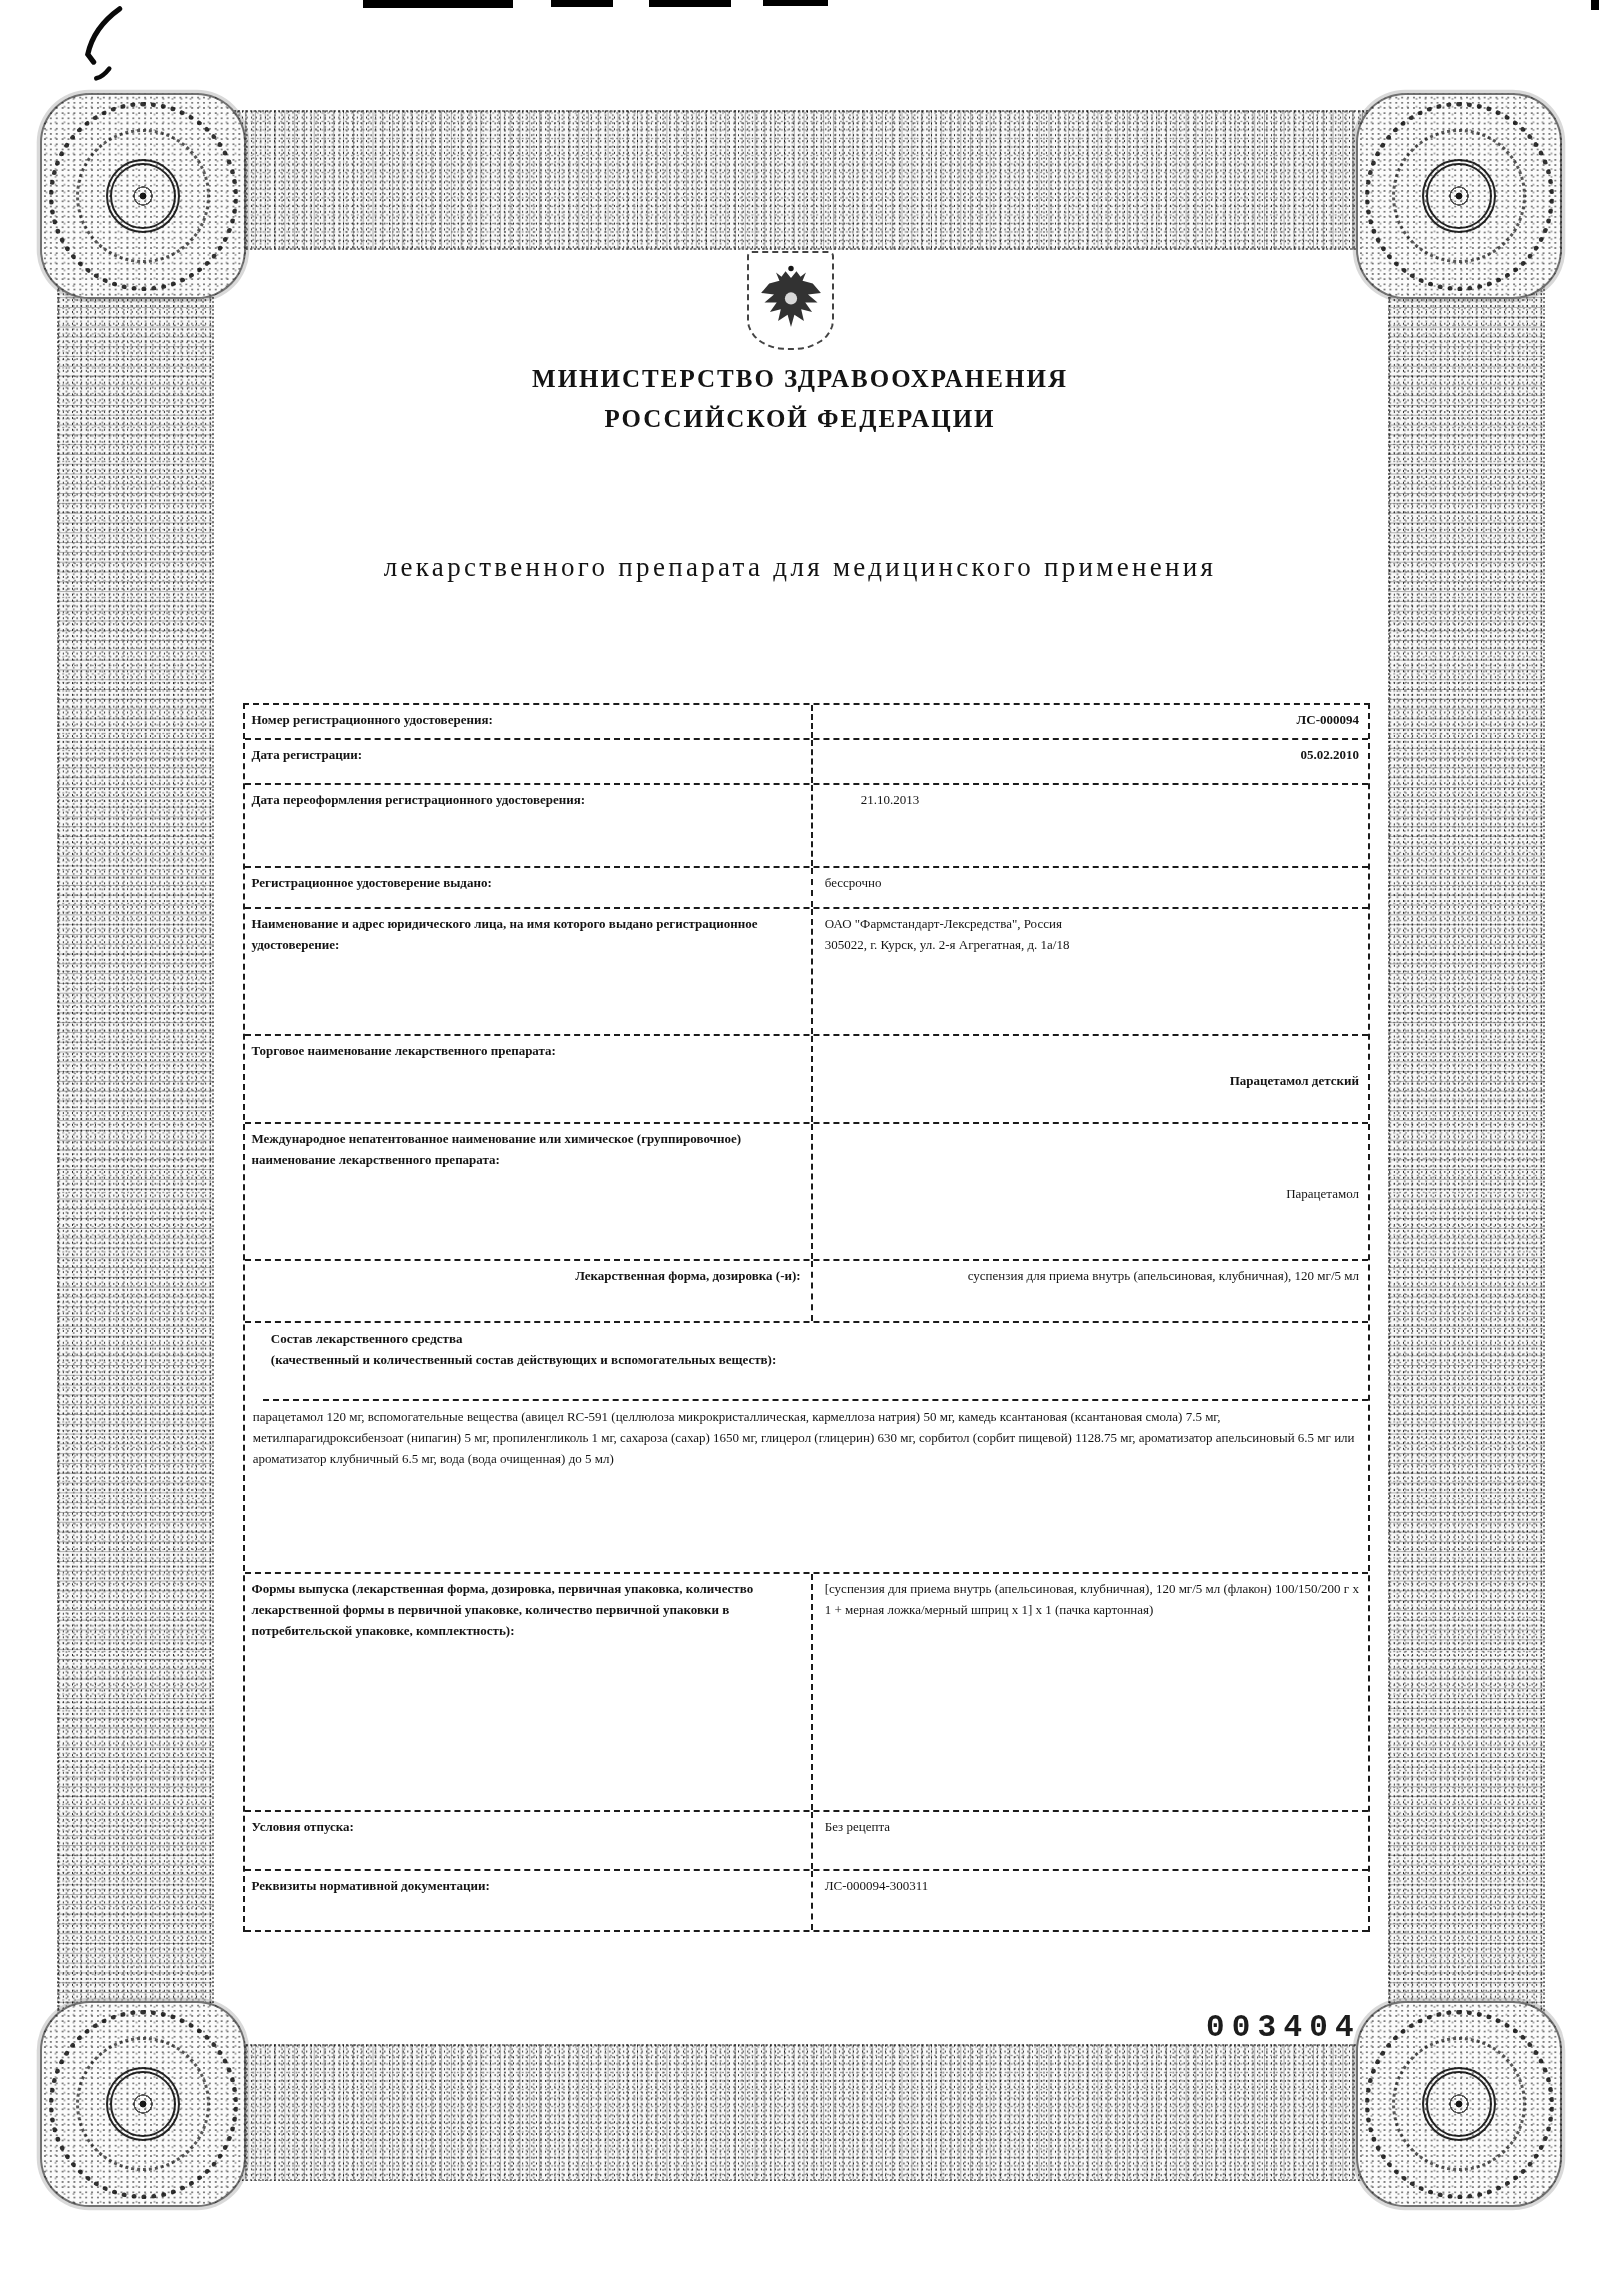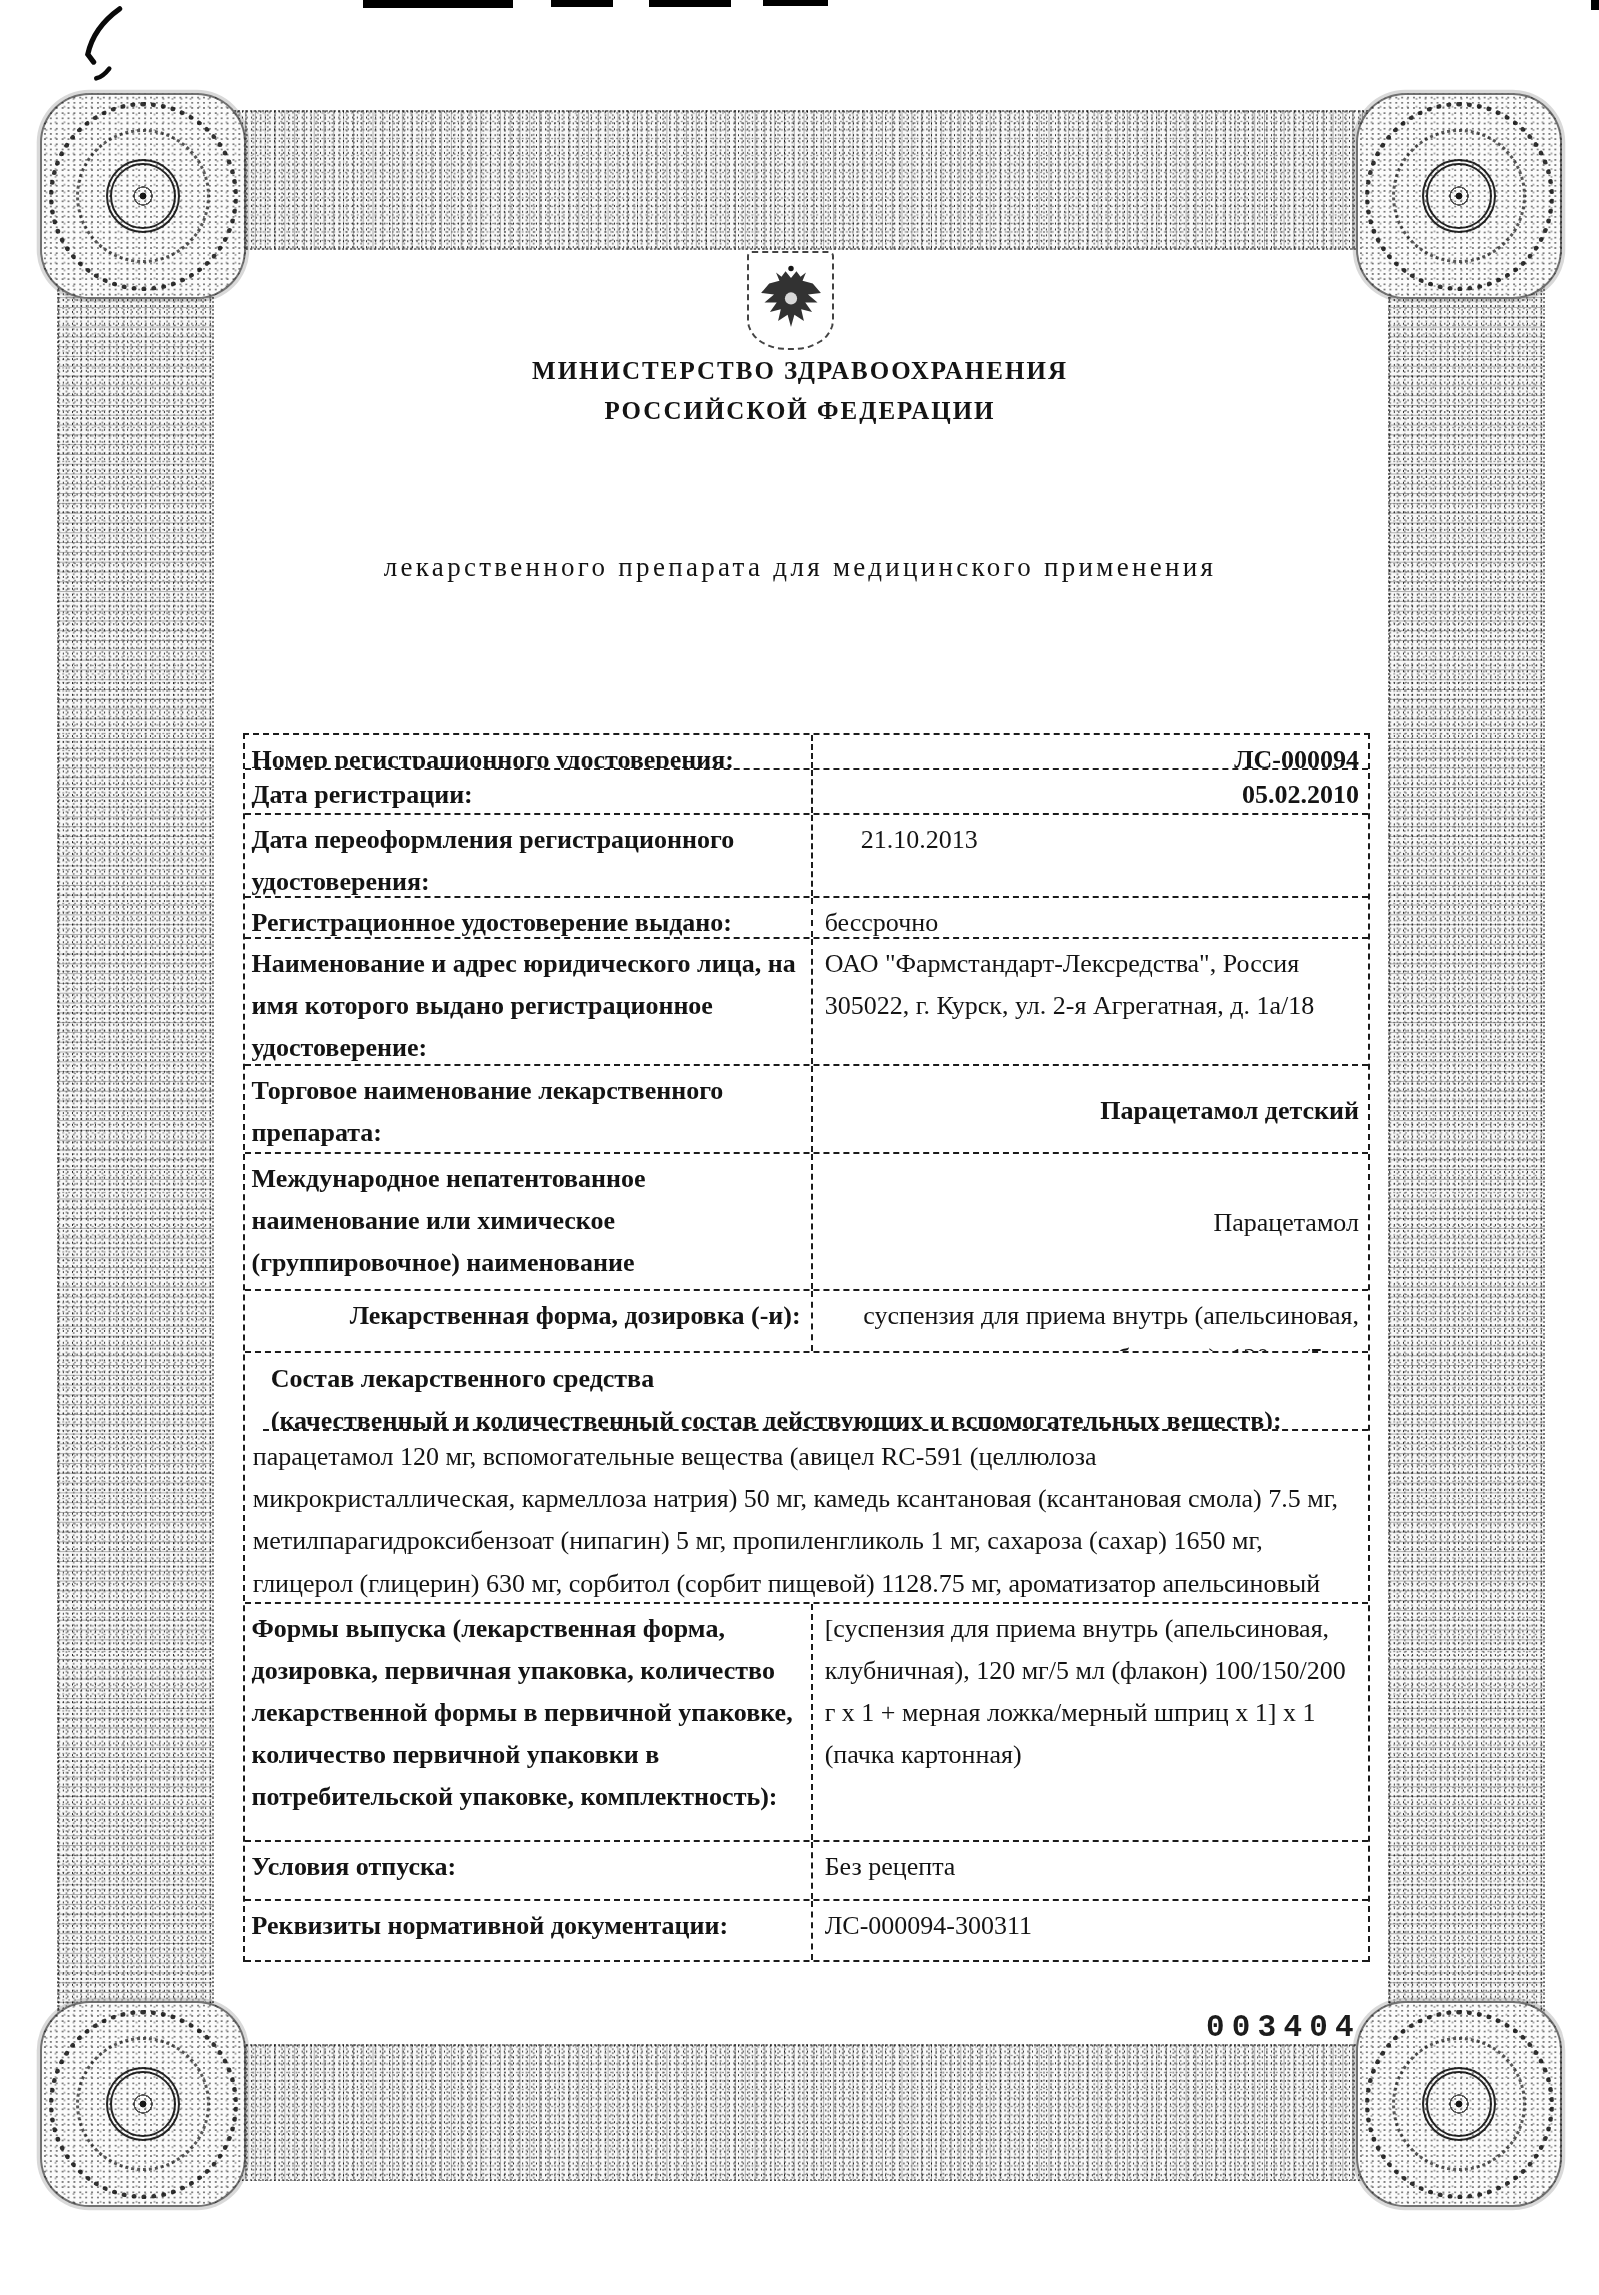--- a/index.html
+++ b/index.html
@@ -79,41 +79,41 @@
   .emblem{
     position:absolute;left:747px;top:251px;width:87px;height:99px;
     border:2px dashed rgba(20,20,20,.8);
     border-radius:5.2px 5.2px 46% 46% / 5.2px 5.2px 30% 30%;
     display:flex;align-items:center;justify-content:center;
     box-sizing:border-box;
   }
 
   
   .ministry{
-    position:absolute;left:213px;top:351px;width:1174px;
+    position:absolute;left:213px;top:359px;width:1174px;
     text-align:center;font-weight:700;font-size:25px;line-height:1.58;
     letter-spacing:2px;
   }
   .doc-title{
     position:absolute;left:213px;top:494px;width:1174px;
     text-align:center;font-weight:700;font-size:33px;letter-spacing:3.3px;
   }
   .doc-subtitle{
     position:absolute;left:213px;top:552px;width:1174px;
     text-align:center;font-weight:400;font-size:27px;letter-spacing:3.3px;
   }
 
   
   .cert-table{
-    position:absolute;left:243px;top:733px;width:1127px;
+    position:absolute;left:243px;top:703px;width:1127px;
     border-top:2px dashed #1b1b1b;
     border-left:2px dashed #1b1b1b;
     border-right:2px dashed #1b1b1b;
     box-sizing:border-box;
-    font-size:26px;line-height:1.62;
+    font-size:13px;line-height:1.62;
   }
   .trow{display:flex;border-bottom:2px dashed #1b1b1b;overflow:hidden;box-sizing:border-box;}
   .lcell{
     width:568px;flex:0 0 568px;box-sizing:border-box;
     padding:3.9px 10.4px 0 6.5px;
     border-right:2px dashed #1b1b1b;
     font-weight:700;
   }
   .vcell{flex:1;box-sizing:border-box;padding:3.9px 9px 0 11.7px;white-space:pre-line;}
   .vcell.c{text-align:right;}

